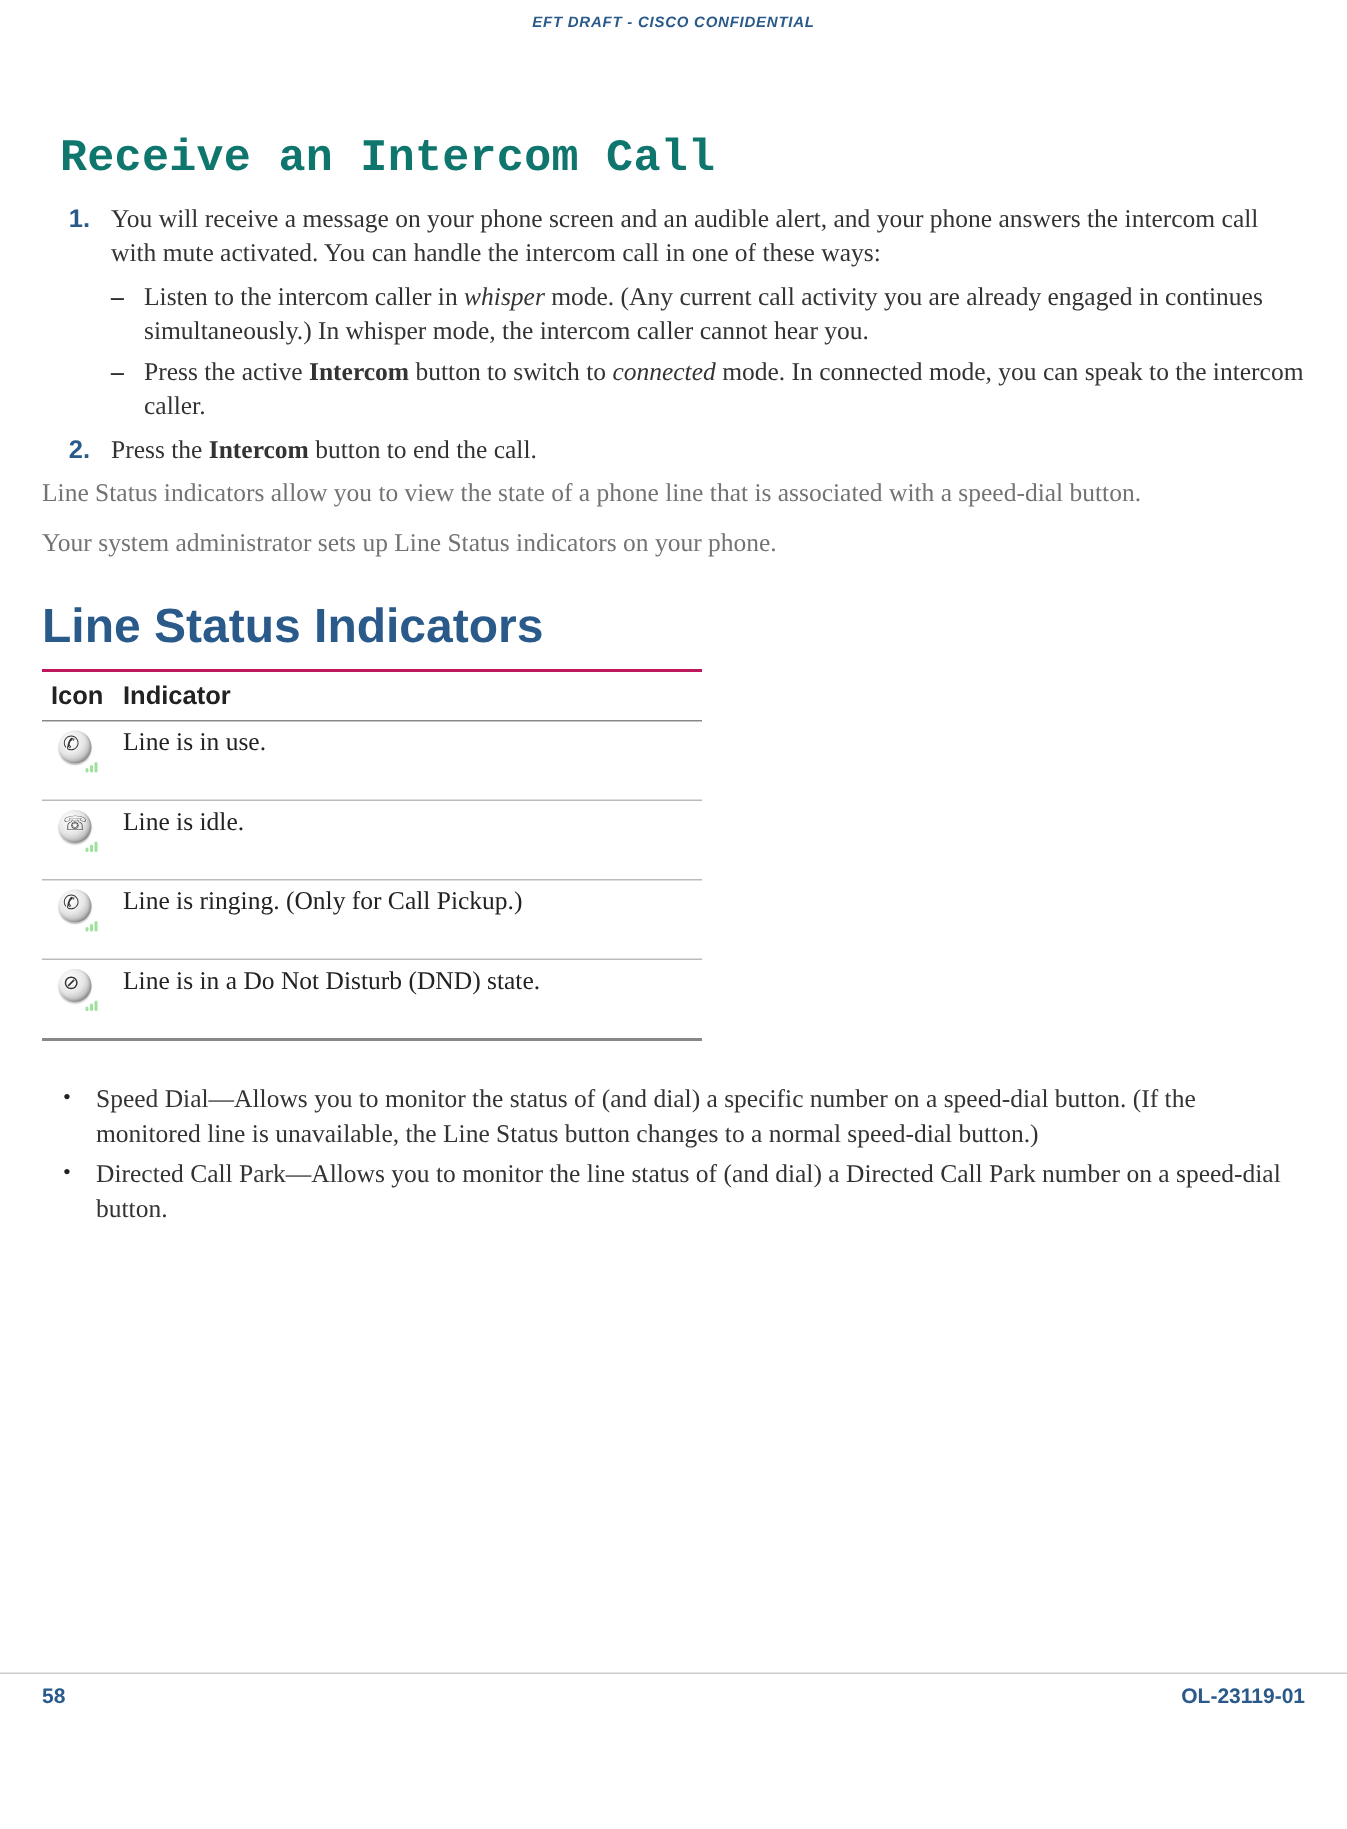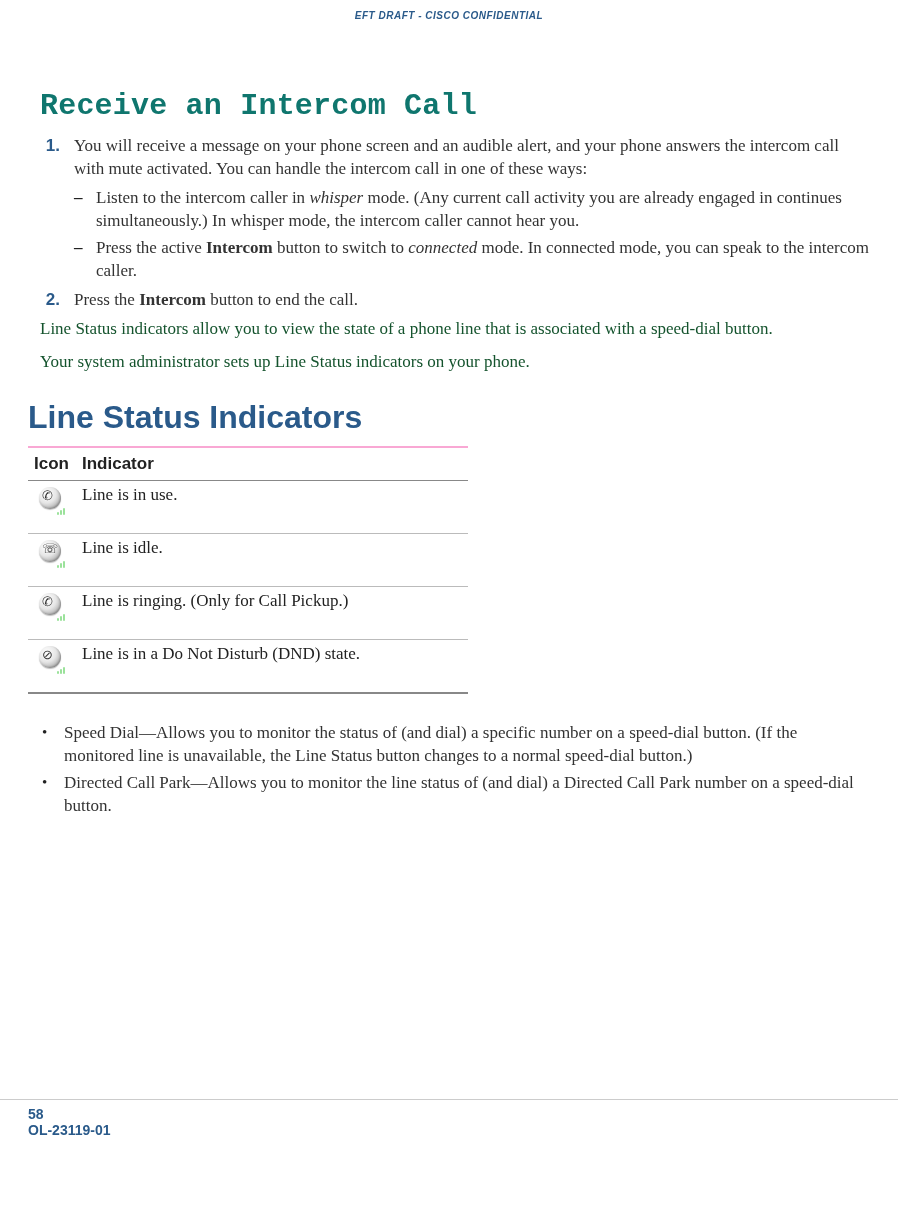--- a/index.html
+++ b/index.html
@@ -39,22 +39,22 @@
     color: #2a5a8a;
     font-family: 'Arial Narrow', Arial, sans-serif;
     font-stretch: condensed;
     font-weight: bold;
     font-size: 32px;
     margin: 26px 0 10px 0;
   }
   p.body {
     font-size: 17px;
     line-height: 1.35;
-    margin: 6px 0 10px 12px;
-    color: #14532d;
+    margin: 6px 0 10px 0;
+    color: #737373;
   }
   .step-row {
     display: flex;
     margin: 6px 0;
     font-size: 17px;
     line-height: 1.35;
   }
   .step-num {
     width: 32px;
     flex-shrink: 0;
@@ -92,21 +92,21 @@
     width: 440px;
     font-size: 17px;
   }
   table.status th {
     font-family: 'Arial Narrow', Arial, sans-serif;
     font-stretch: condensed;
     font-weight: bold;
     font-size: 17px;
     text-align: left;
     padding: 6px 6px;
-    border-top: 2px solid #f9a8d4;
+    border-top: 2px solid #be185d;
     border-bottom: 1.5px solid #888;
     color: #222;
   }
   table.status td {
     padding: 4px 6px 4px 6px;
     border-bottom: 1px solid #bbb;
     vertical-align: top;
     height: 44px;
     color: #222;
   }
@@ -147,21 +147,20 @@
     left: 0; right: 0; bottom: 12px;
     display: flex;
     justify-content: space-between;
     padding: 0 28px;
     color: #2a5a8a;
     font-family: Arial, Helvetica, sans-serif;
     font-weight: bold;
     font-size: 14px;
     border-top: 1px solid #ccc;
     padding-top: 6px;
-    flex-direction: column;
   }
 </style>
 </head>
 <body>
 
 <div class="page">
 
   <div class="header">EFT DRAFT - CISCO CONFIDENTIAL</div>
 
   <div class="h1">Receive an Intercom Call</div>

